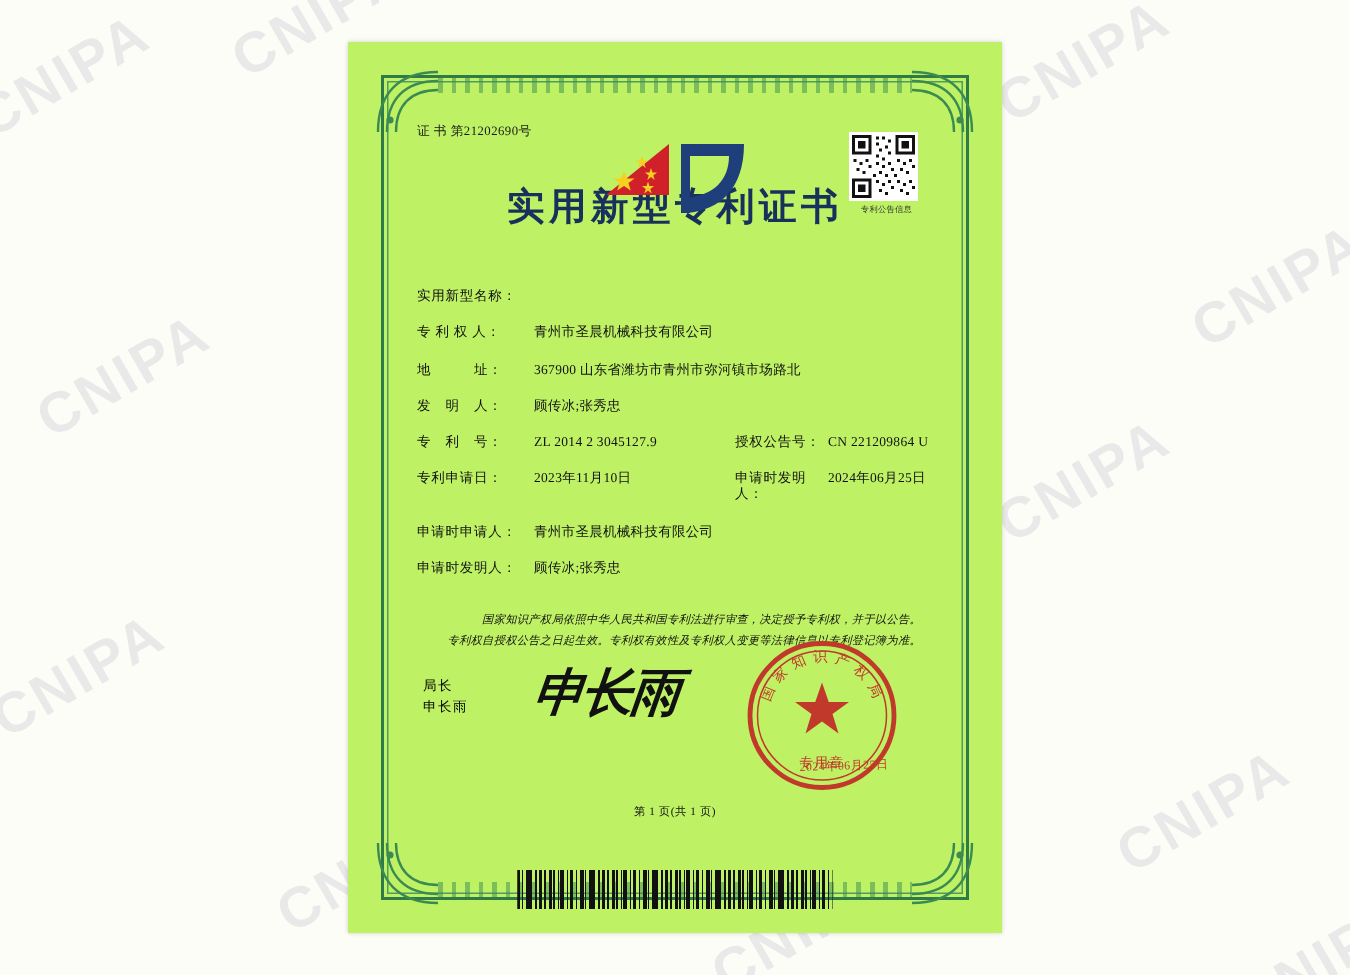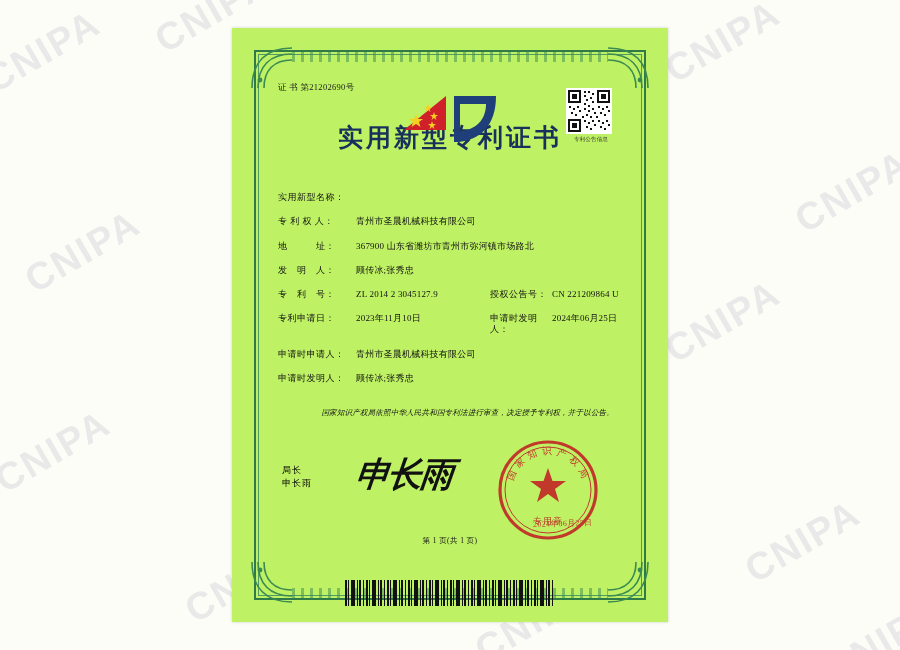--- a/index.html
+++ b/index.html
@@ -110,21 +110,21 @@
     margin-top:22px;
     font-size:7.5px;
     line-height:1.85;
     color:#111;
     text-align:right;
     letter-spacing:.2px;
     padding:0 8px;
     font-style:italic;
   }
   .sign-area{
-    position:relative;margin-top:26px;height:110px;
+    position:relative;height:110px;
   }
   .director{
     position:absolute;left:4px;top:18px;font-size:9px;line-height:1.55;letter-spacing:1px;
   }
   .handwrite{
     position:absolute;left:78px;top:6px;
     font-family:"Liberation Serif", serif;
     font-size:34px;color:#111;
     font-style:italic;font-weight:700;
     letter-spacing:-2px;
@@ -334,20 +334,21 @@
 
         <div class="row">
           <div class="lbl">申请时发明人：</div>
           <div class="val">顾传冰;张秀忠</div>
         </div>
 
       </div>
 
       <div class="statement">
         <div>国家知识产权局依照中华人民共和国专利法进行审查，决定授予专利权，并于以公告。</div>
+        <div>专利权自授权公告之日起生效。专利权有效性及专利权人变更等法律信息以专利登记簿为准。</div>
       </div>
 
       <div class="sign-area">
 
         <div class="director">
           <div>局长</div>
           <div>申长雨</div>
         </div>
 
         <div class="handwrite">申长雨</div>

